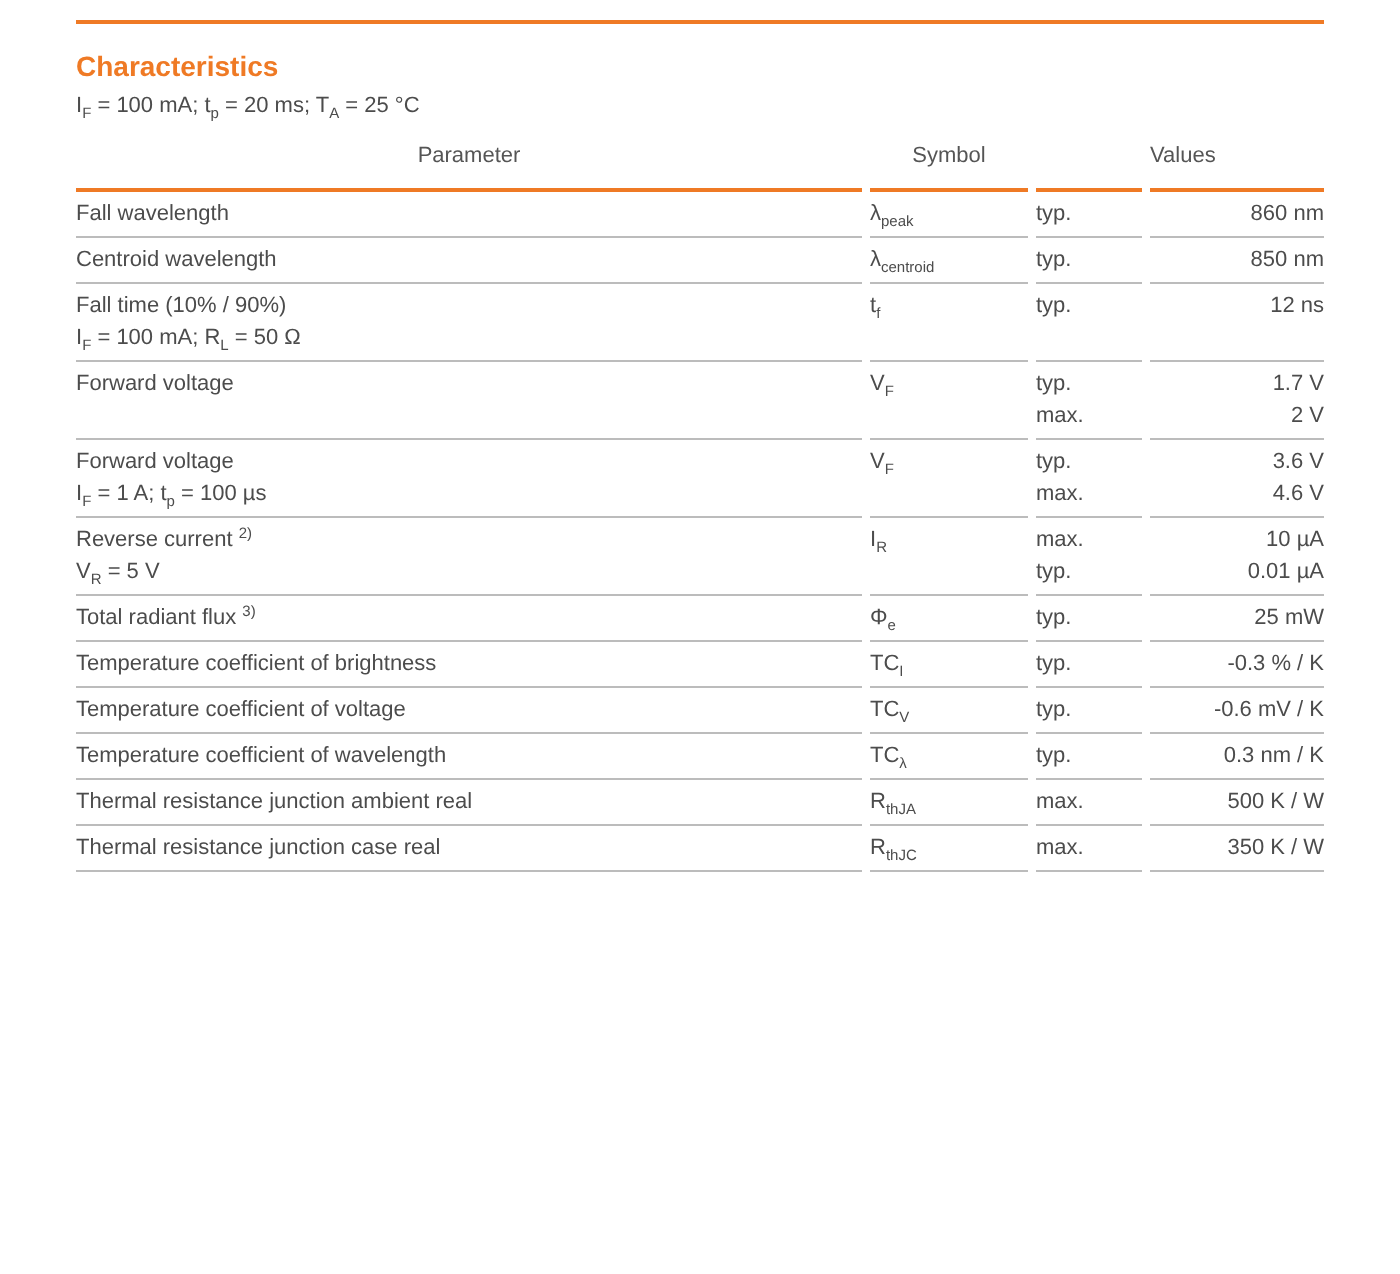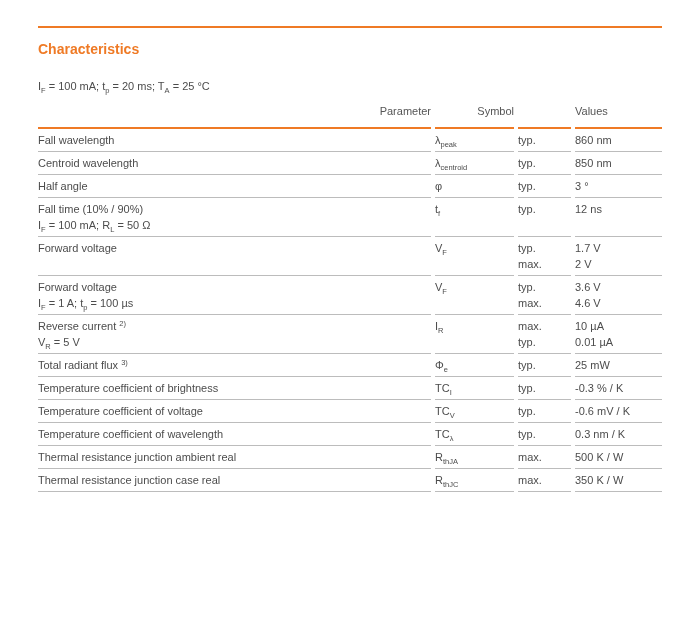--- a/index.html
+++ b/index.html
@@ -6,47 +6,47 @@
     --accent:#ef7a25;
     --text:#4c4c4c;
     --line:#bcbcbc;
   }
   html,body{margin:0;padding:0;background:#ffffff;}
   body{
     width:700px;height:637px;overflow:hidden;
     font-family:"Liberation Sans", sans-serif;
     color:var(--text);
   }
-  .page{padding:26px 38px 0 38px;}
+  .page{padding:10px 38px 0 38px;}
   .rule-top{height:2px;background:var(--accent);}
   .section-title{
     color:var(--accent);
     font-size:14px;font-weight:bold;
     margin:13px 0 0 0;line-height:16px;
   }
-  .conditions{font-size:11px;margin-top:22px;line-height:14px;}
+  .conditions{font-size:11px;margin-top:5px;line-height:14px;}
   table.chars{
     border-collapse:separate;border-spacing:4px 0;
     table-layout:fixed;width:632px;margin-left:-4px;margin-top:8px;
     font-size:11px;color:var(--text);
   }
   table.chars th{
     font-weight:normal;font-size:11px;color:#555555;
-    text-align:right;vertical-align:bottom;
+    text-align:center;vertical-align:bottom;
     padding:4px 0 10px 0;
     border-bottom:2px solid var(--accent);
   }
   table.chars th.values-h{text-align:left;}
   table.chars td{
     border-bottom:1px solid var(--line);
     vertical-align:top;
     padding:3px 0 3px 0;
     line-height:16px;
   }
-  td.value-cell{text-align:left;}
+  td.value-cell{text-align:right;}
   sub{font-size:7.5px;line-height:0;vertical-align:-3px;letter-spacing:0;}
   sup{font-size:7.5px;line-height:0;vertical-align:4px;}
   .pline,.qline,.vline{white-space:nowrap;}
 </style>
 </head>
 <body>
 
 <div class="page">
   <div class="rule-top"></div>
   <h1 class="section-title">Characteristics</h1>
@@ -87,32 +87,20 @@
           <td class="symbol-cell">λ<sub>centroid</sub></td>
           <td class="qual-cell">
             <div class="qline">typ.</div>
           </td>
           <td class="value-cell">
             <div class="vline">850 nm</div>
           </td>
         </tr>
         <tr>
           <td class="param-cell">
-            <div class="pline">Half angle</div>
-          </td>
-          <td class="symbol-cell">φ</td>
-          <td class="qual-cell">
-            <div class="qline">typ.</div>
-          </td>
-          <td class="value-cell">
-            <div class="vline">3 °</div>
-          </td>
-        </tr>
-        <tr>
-          <td class="param-cell">
             <div class="pline">Fall time (10% / 90%)</div>
             <div class="pline">I<sub>F</sub> = 100 mA; R<sub>L</sub> = 50 Ω</div>
           </td>
           <td class="symbol-cell">t<sub>f</sub></td>
           <td class="qual-cell">
             <div class="qline">typ.</div>
           </td>
           <td class="value-cell">
             <div class="vline">12 ns</div>
           </td>

